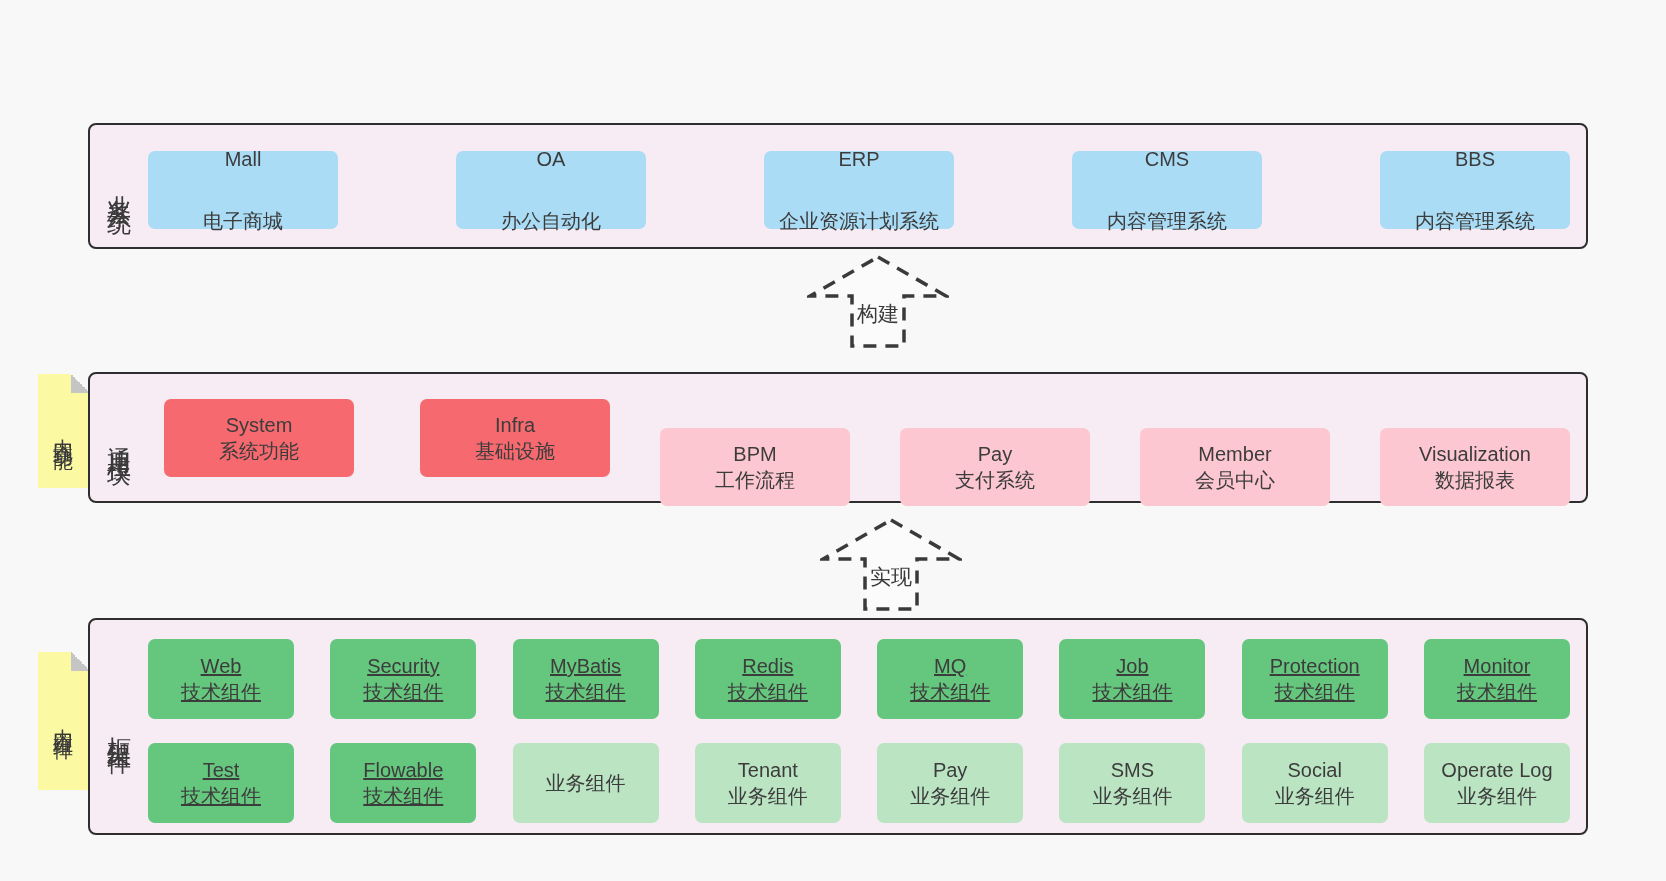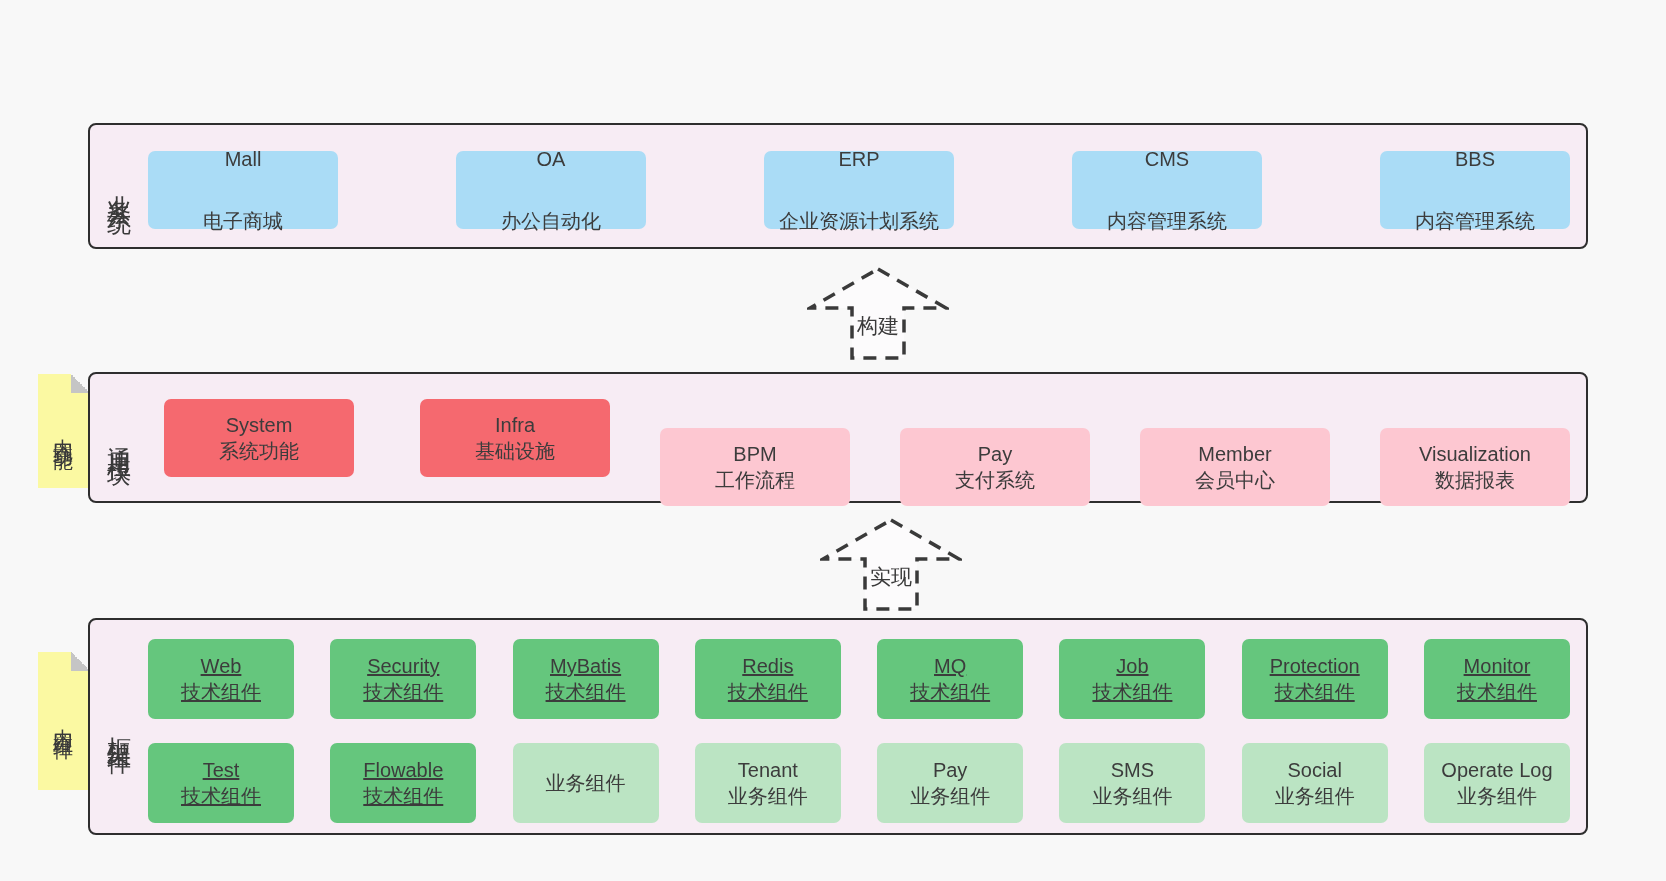--- a/index.html
+++ b/index.html
@@ -40,21 +40,21 @@
   .sticky-func{top:374px;height:114px;}
   .sticky-comp{top:652px;height:138px;}
   .sticky-text{position:absolute;left:50%;top:50%;transform:translate(-50%,-50%);
         writing-mode:vertical-rl;text-orientation:upright;font-size:20px;
         letter-spacing:4px;color:#3a3a3a;white-space:nowrap;}
   .fold{position:absolute;top:0;right:0;width:19px;height:19px;
         background:linear-gradient(225deg,#f8f8f8 0 50%,#c5c5c5 50% 100%);}
 
   
   .arrow{position:absolute;width:142px;height:96px;z-index:1;}
-  .arrow-build{left:807px;top:266px;}
+  .arrow-build{left:807px;top:254px;}
   .arrow-impl{left:820px;top:517px;}
   .arrow svg{display:block;width:100%;height:100%;}
   .arrow polygon{fill:#fcfbfc;stroke:#3a3a3a;stroke-width:3.5;stroke-dasharray:13 9;}
   .arrow-label{position:absolute;left:50%;top:46px;transform:translateX(-50%);
         font-size:21px;color:#3a3a3a;white-space:nowrap;}
 </style>
 </head>
 <body>
 
 <div class="stage">

